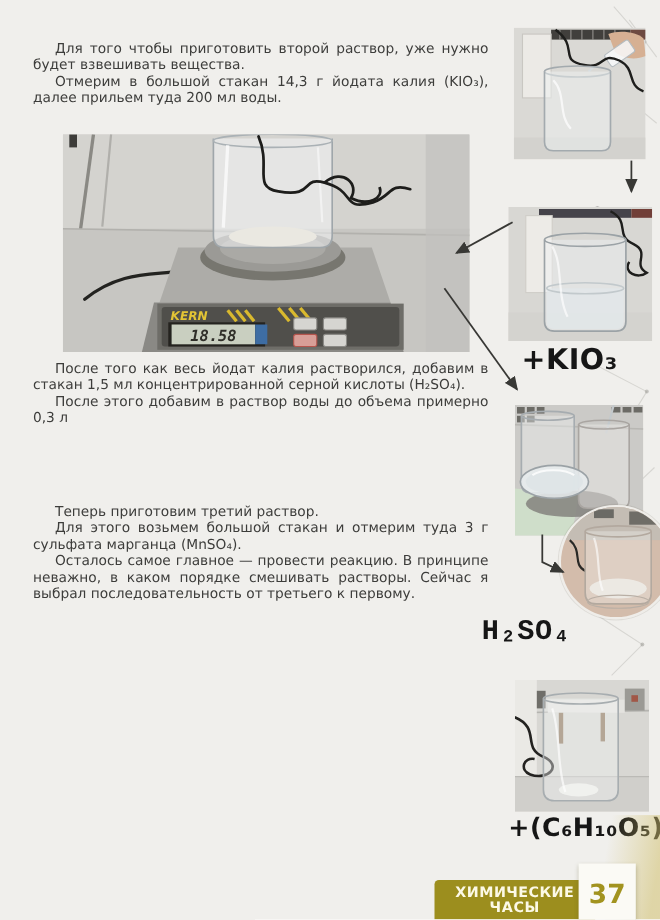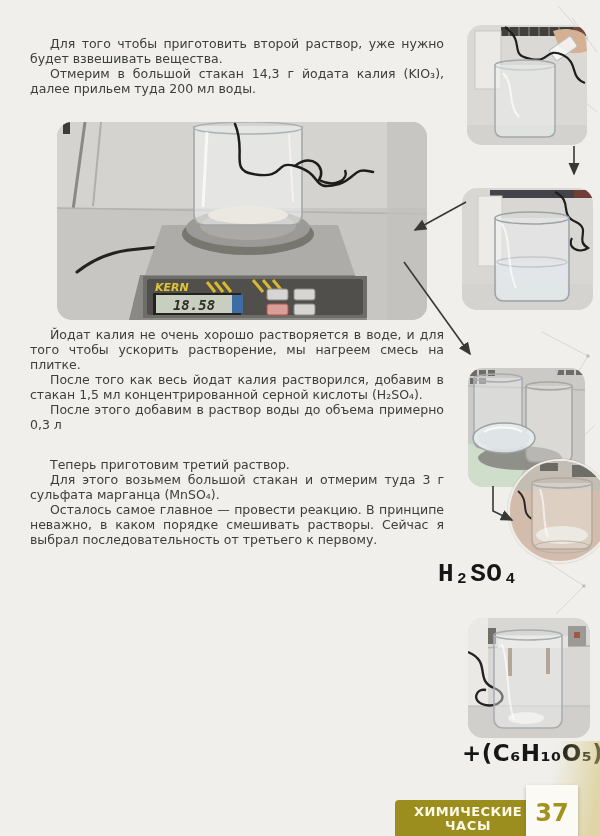--- a/index.html
+++ b/index.html
@@ -6,21 +6,21 @@
   .canvas{
     position:relative;width:600px;height:836px;overflow:hidden;
     background:#f0efec;
     font-family:"DejaVu Sans",sans-serif;
   }
   .textblock{position:absolute;left:30px;width:414px;}
   .para{
     margin:0;text-indent:20px;text-align:justify;
     font-size:12.5px;line-height:15px;color:#3d3d3b;
   }
-  .photo{position:absolute;overflow:hidden;border-radius:15px;}
+  .photo{position:absolute;overflow:hidden;}
   .formula{
     position:absolute;font-weight:bold;color:#161616;
     font-family:"DejaVu Sans",sans-serif;letter-spacing:0.5px;white-space:nowrap;
   }
   .overlay{position:absolute;left:0;top:0;pointer-events:none;}
   .inset-circle{
     position:absolute;left:508px;top:459px;width:100px;height:100px;
     border-radius:50%;overflow:hidden;border:2px solid #efede9;
     box-shadow:0 0 0 1px rgba(120,115,100,0.15);
   }
@@ -112,21 +112,20 @@
       <g>
         <rect x="210" y="167" width="21" height="11" rx="2" fill="#d6d5d1" stroke="#8b8a86"></rect>
         <rect x="237" y="167" width="21" height="11" rx="2" fill="#d6d5d1" stroke="#8b8a86"></rect>
         <rect x="210" y="182" width="21" height="11" rx="2" fill="#d89e97" stroke="#b5554d"></rect>
         <rect x="237" y="182" width="21" height="11" rx="2" fill="#d6d5d1" stroke="#8b8a86"></rect>
       </g>
     </svg>
   </div>
 
   <div class="textblock" style="top:327px;">
-    <p class="para">Йодат калия не очень хорошо растворяется в воде, и для того чтобы ускорить растворение, мы нагреем смесь на плитке.</p>
     <p class="para">После того как весь йодат калия растворился, добавим в стакан 1,5 мл концентрированной серной кислоты (H₂SO₄).</p>
     <p class="para">После этого добавим в раствор воды до объема примерно 0,3 л</p>
   </div>
 
   <div class="textblock" style="top:457px;">
     <p class="para">Теперь приготовим третий раствор.</p>
     <p class="para">Для этого возьмем большой стакан и отмерим туда 3 г сульфата марганца (MnSO₄).</p>
     <p class="para">Осталось самое главное — провести реакцию. В принципе неважно, в каком порядке смешивать растворы. Сейчас я выбрал последовательность от третьего к первому.</p>
   </div>
 
@@ -168,20 +167,21 @@
       <rect y="96" width="131" height="26" fill="#d4d3cf"></rect>
       <path d="M93,4 C112,14 96,26 114,34 C130,42 112,52 126,60 C118,66 104,60 110,50" stroke="#1e1e1c" stroke-width="2.2" fill="none"></path>
       <path d="M33,30 L33,104 Q33,113 42,113 L98,113 Q107,113 107,104 L107,30" fill="rgba(240,242,243,0.45)" stroke="#9ba2a6" stroke-width="1.5"></path>
       <ellipse cx="70" cy="30" rx="37" ry="6" fill="none" stroke="#9ba2a6" stroke-width="1.5"></ellipse>
       <path d="M35,74 L105,74 L105,104 Q105,111 98,111 L42,111 Q35,111 35,104 Z" fill="rgba(226,231,233,0.75)"></path>
       <ellipse cx="70" cy="74" rx="35" ry="5" fill="none" stroke="#c2c9cc" stroke-width="1.5"></ellipse>
       <path d="M40,36 C50,52 44,80 54,100" stroke="rgba(255,255,255,0.65)" stroke-width="2" fill="none"></path>
     </svg>
   </div>
 
+  <div class="formula" style="left:474px;top:312px;font-size:26px;">+KIO₃</div>
 
   <div class="photo" style="left:468px;top:368px;width:117px;height:119px;">
     <svg width="117" height="119" viewBox="0 0 117 119">
       <rect width="117" height="119" fill="#cbcac7"></rect>
       <g fill="#55544f" opacity="0.8">
         <rect x="2" y="2" width="7" height="6"></rect>
           <rect x="11" y="2" width="7" height="6"></rect>
           <rect x="20" y="2" width="7" height="6"></rect>
         <rect x="2" y="10" width="7" height="6"></rect>
           <rect x="11" y="10" width="7" height="6"></rect>

